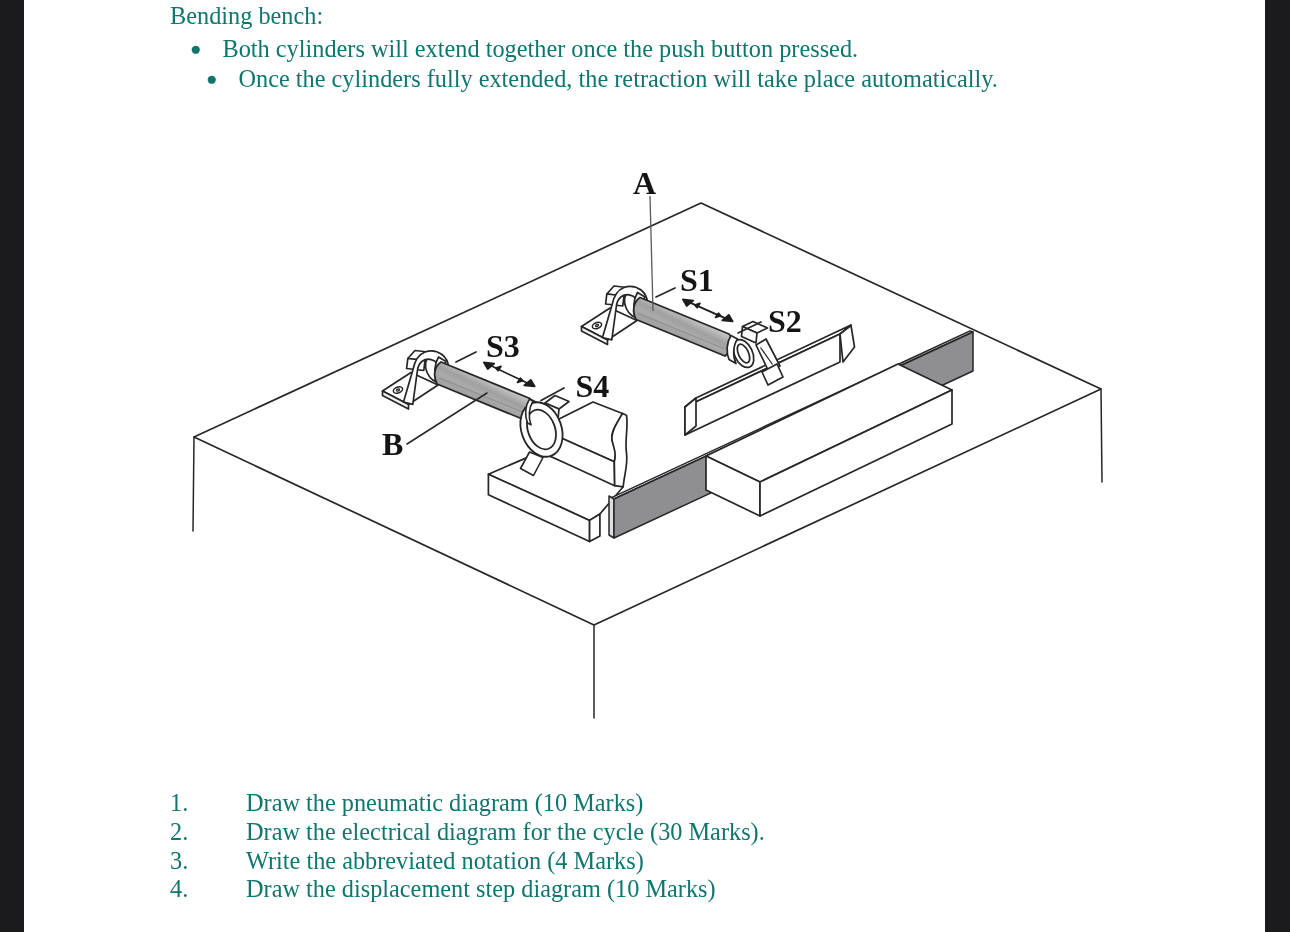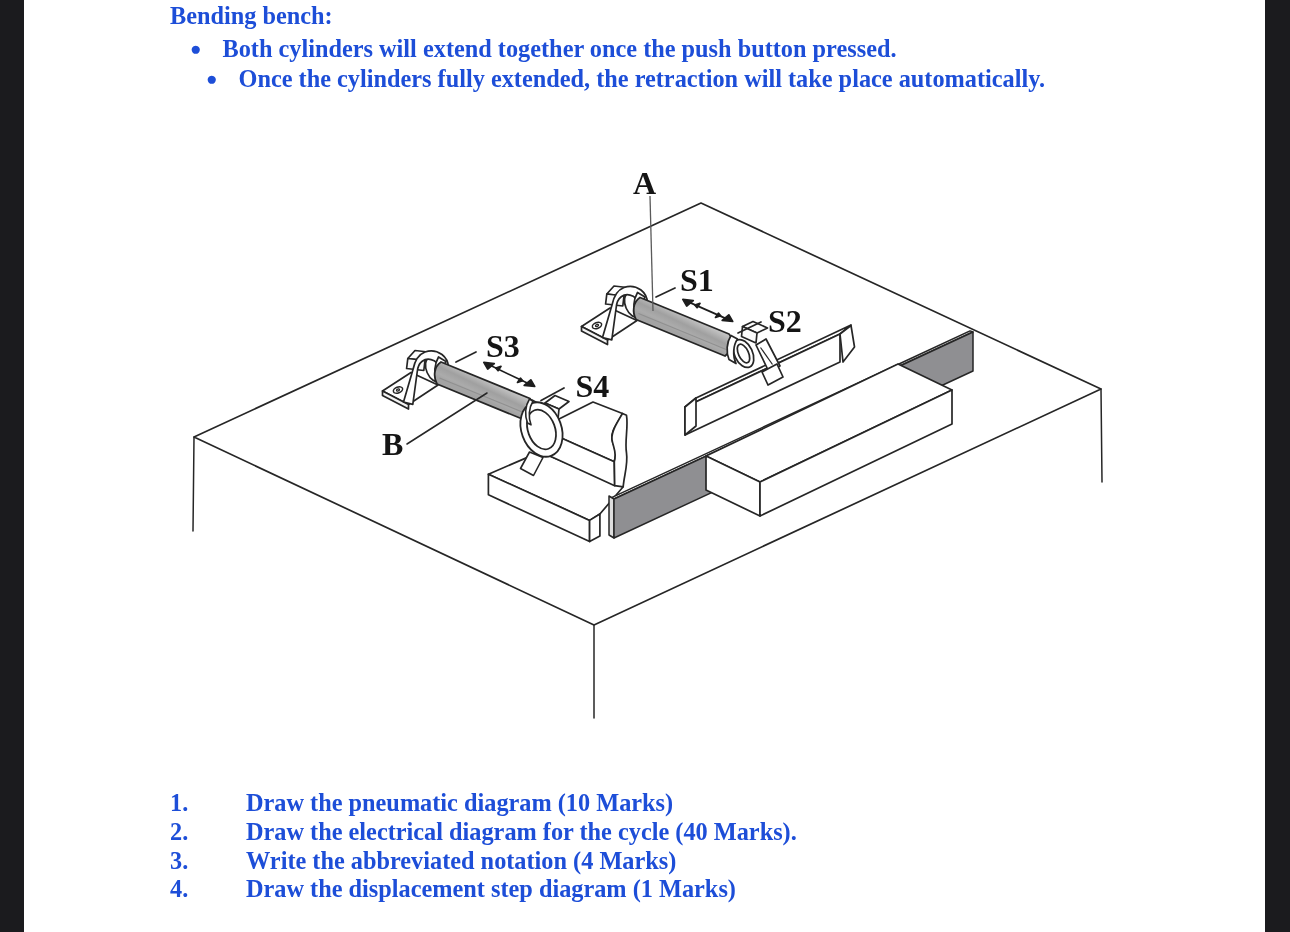--- a/index.html
+++ b/index.html
@@ -1,47 +1,47 @@
 <!DOCTYPE html>
 <html><head>
 <meta charset="utf-8">
 <style>
   html,body{margin:0;padding:0;background:#fff;width:1290px;height:932px;overflow:hidden;}
   body{font-family:"Liberation Serif", serif;color:#111;}
   .abs{position:absolute;}
-  .body-text{font-size:24.3px;white-space:nowrap;color:#1d4ed8;font-weight:bold;}
+  .body-text{font-size:24.3px;white-space:nowrap;color:#0f766e;}
 </style>
 </head>
 <body>
 
 <div class="abs" style="left:0;top:0;width:24px;height:932px;background:#1b1b1e;"></div>
 
 <div class="abs" style="left:1265px;top:0;width:25px;height:932px;background:#1b1b1e;"></div>
 
 <div class="abs body-text" style="left:170px;top:1.5px;">Bending bench:</div>
 
 <div class="abs body-text" style="left:190px;top:34.8px;"><span style="font-size:19px;vertical-align:2px;">●</span><span style="display:inline-block;width:21px;"></span>Both cylinders will extend together once the push button pressed.</div>
 
 <div class="abs body-text" style="left:206px;top:64.8px;"><span style="font-size:19px;vertical-align:2px;">●</span><span style="display:inline-block;width:21px;"></span>Once the cylinders fully extended, the retraction will take place automatically.</div>
 
 <div class="abs body-text" style="left:170px;top:789.2px;">1.</div>
 
 <div class="abs body-text" style="left:246px;top:789.2px;">Draw the pneumatic diagram (10 Marks)</div>
 
 <div class="abs body-text" style="left:170px;top:817.9px;">2.</div>
 
-<div class="abs body-text" style="left:246px;top:817.9px;">Draw the electrical diagram for the cycle (40 Marks).</div>
+<div class="abs body-text" style="left:246px;top:817.9px;">Draw the electrical diagram for the cycle (30 Marks).</div>
 
 <div class="abs body-text" style="left:170px;top:846.6px;">3.</div>
 
 <div class="abs body-text" style="left:246px;top:846.6px;">Write the abbreviated notation (4 Marks)</div>
 
 <div class="abs body-text" style="left:170px;top:875.3px;">4.</div>
 
-<div class="abs body-text" style="left:246px;top:875.3px;">Draw the displacement step diagram (1 Marks)</div>
+<div class="abs body-text" style="left:246px;top:875.3px;">Draw the displacement step diagram (10 Marks)</div>
 
 <svg class="abs" style="left:0;top:0;" width="1290" height="932" viewBox="0 0 1290 932">
   <defs>
     <linearGradient id="bg" gradientUnits="userSpaceOnUse" x1="650" y1="291" x2="639" y2="314">
       <stop offset="0" stop-color="#dcdcdc"></stop>
       <stop offset="0.25" stop-color="#c3c3c3"></stop>
       <stop offset="0.6" stop-color="#a0a0a0"></stop>
       <stop offset="0.85" stop-color="#ababab"></stop>
       <stop offset="1" stop-color="#a3a3a3"></stop>
     </linearGradient>

